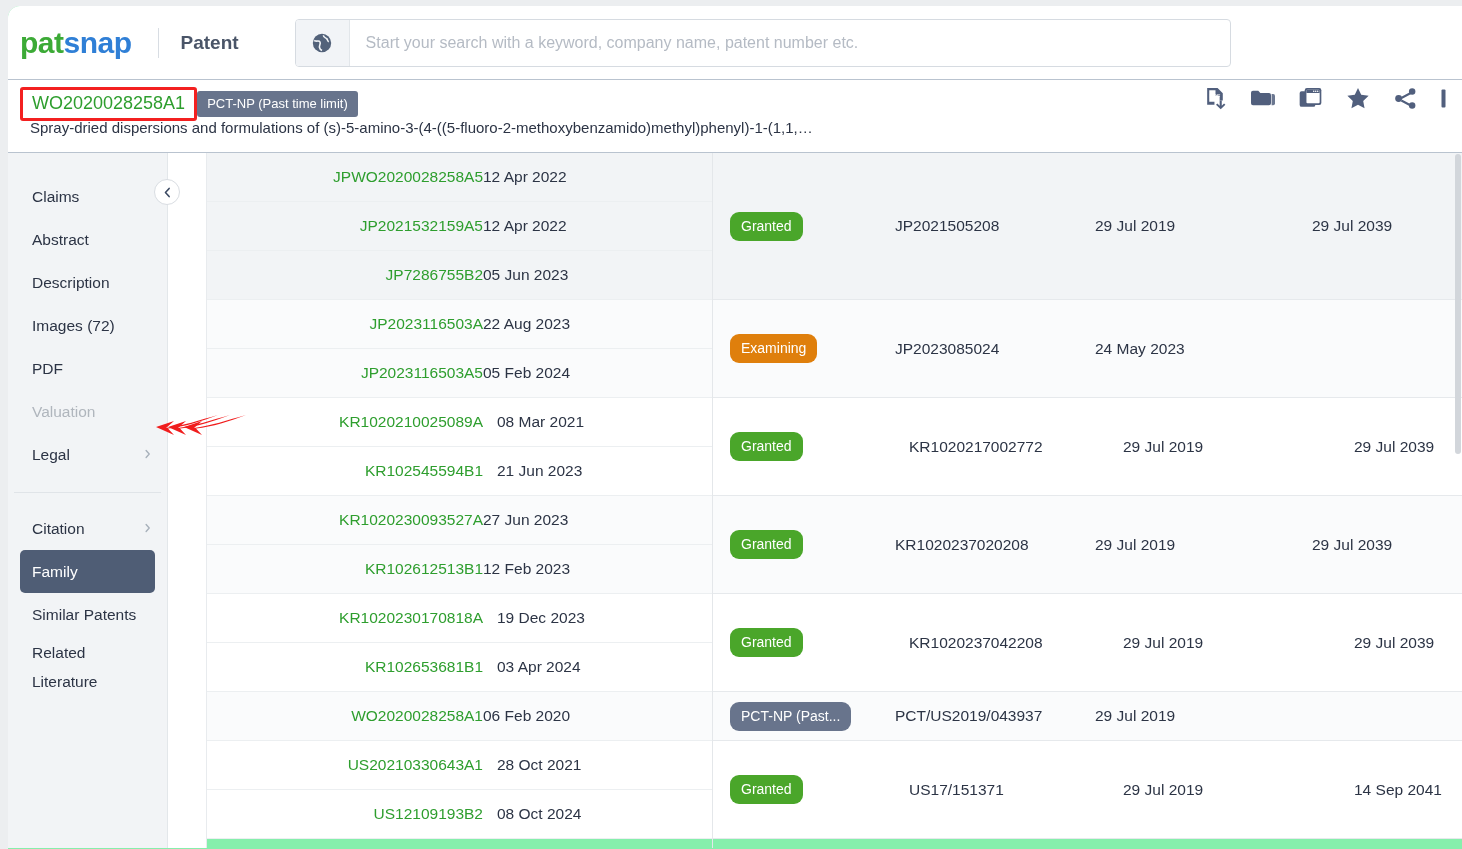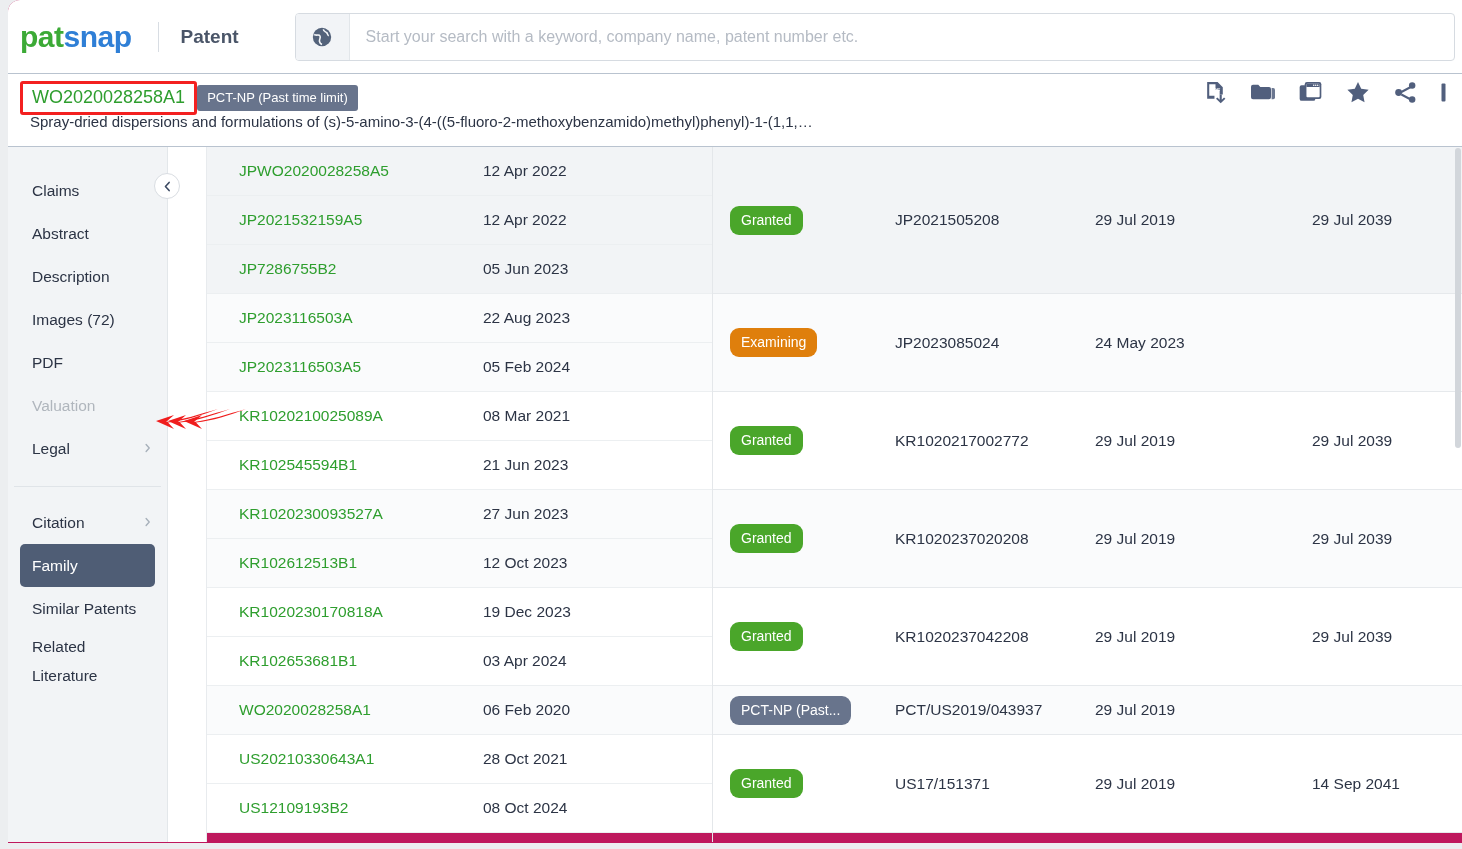--- a/index.html
+++ b/index.html
@@ -5,23 +5,23 @@
 <style>
   * { box-sizing: border-box; margin: 0; padding: 0; }
   html, body {
     width: 1462px; height: 849px;
     background: #eceef0;
     font-family: "Liberation Sans", sans-serif;
     overflow: hidden;
   }
   #app {
     position: absolute;
-    left: 8px; top: 0;
+    left: 8px; top: 6px;
     width: 1454px; height: 843px;
-    background: #be185d;
+    background: #86efac;
     border-top-left-radius: 12px;
     overflow: hidden;
   }
 
   
   .topbar {
     height: 74px;
     background: #fff;
     border-bottom: 1px solid #b9c3cf;
     display: flex;
@@ -30,21 +30,21 @@
   }
   .logo { font-size: 30px; font-weight: 700; letter-spacing: -0.5px; line-height: 1; }
   .logo .pat { color: #3caa36; }
   .logo .snap { color: #2f7fd6; }
   .logo-divider { width: 1px; height: 30px; background: #d8dde3; margin: 0 22px 0 26px; }
   .nav-patent { font-size: 19px; font-weight: 700; color: #4a5568; }
 
   .searchwrap {
     display: flex; align-items: stretch;
     margin-left: 56px;
-    width: 1160px; height: 48px;
+    width: 936px; height: 48px;
     border: 1px solid #d6dbe1;
     border-radius: 4px;
     overflow: hidden;
     background: #fff;
   }
   .search-globe {
     width: 54px; background: #f2f4f7;
     border-right: 1px solid #e2e6ea;
     display: flex; align-items: center; justify-content: center;
     color: #53627a;
@@ -146,26 +146,27 @@
 
   .gutter { width: 39px; background: #fff; flex: none; border-right: 1px solid #e8ebee; }
 
   
   .leftlist { width: 506px; flex: none; border-right: 1px solid #e4e7ea; }
   .leftlist .lrow {
     height: 49px;
     display: flex; align-items: center;
     border-bottom: 1px solid #eceff1;
     font-size: 15.5px;
+    text-align: right;
   }
   .leftlist .lrow .num { width: 276px; padding-left: 32px; color: #2e9e2e; position: relative; }
   .leftlist .lrow .date { color: #2c3445; }
   .shade-a { background: #f2f4f6; }
   .shade-b { background: #fafbfc; }
-  .shade-c { background: #ffffff; }
+  .shade-c { background: #ffffff; gap: 14px; }
 
   .arrow { position: absolute; left: 0; top: 50%; transform: translateY(-50%); pointer-events: none; }
 
   .rightpanel { flex: 1; min-width: 0; }
   .grow {
     display: flex; align-items: center;
     border-bottom: 1px solid #e6e9ec;
     font-size: 15.5px; color: #2c3445;
   }
   .cell-status { width: 182px; padding-left: 17px; flex: none; }
@@ -375,21 +376,21 @@
             </svg>
         </span>
         <span class="date">21 Jun 2023</span>
       </div>
       <div class="lrow shade-b">
         <span class="num">KR1020230093527A</span>
         <span class="date">27 Jun 2023</span>
       </div>
       <div class="lrow shade-b">
         <span class="num">KR102612513B1</span>
-        <span class="date">12 Oct 2023</span>
+        <span class="date">12 Feb 2023</span>
       </div>
       <div class="lrow shade-c">
         <span class="num">KR1020230170818A</span>
         <span class="date">19 Dec 2023</span>
       </div>
       <div class="lrow shade-c">
         <span class="num">KR102653681B1</span>
         <span class="date">03 Apr 2024</span>
       </div>
       <div class="lrow shade-b">

